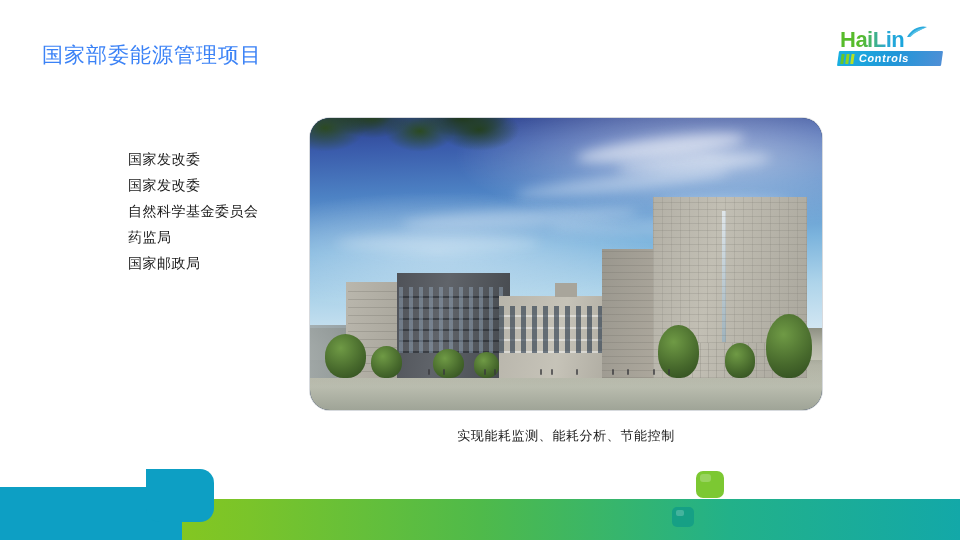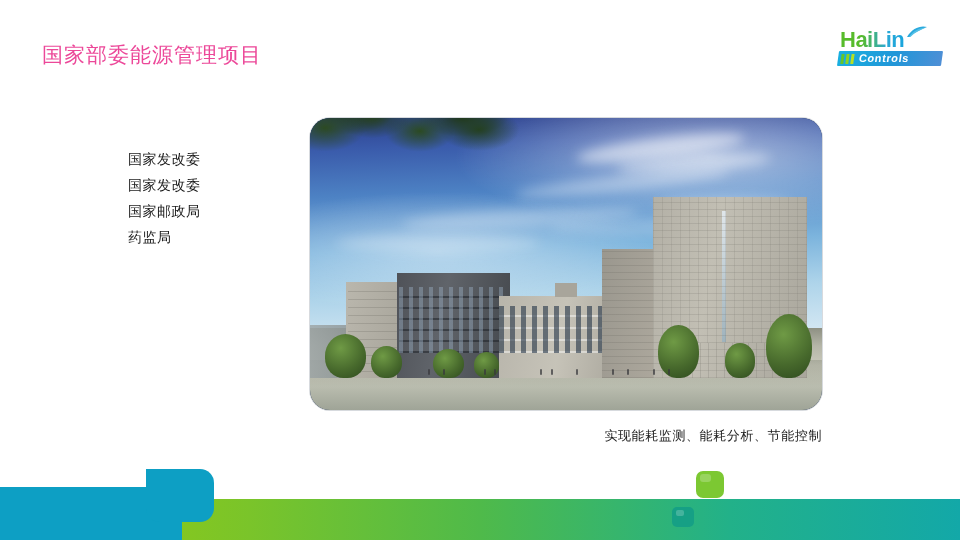--- a/index.html
+++ b/index.html
@@ -19,21 +19,21 @@
     overflow:hidden;
   }
 
   
   .slide-title {
     position:absolute;
     left:42px; top:41px;
     font-size:21px;
     line-height:28px;
     letter-spacing:1px;
-    color:#ec4899;
+    color:#3b82f6;
     white-space:nowrap;
     font-weight:400;
   }
 
   
   .logo {
     position:absolute;
     right:16px; top:28px;
     width:108px; height:44px;
   }
@@ -284,21 +284,21 @@
     width:2px; height:6px;
     background:rgba(55,55,60,0.72);
     border-radius:1px;
   }
 
   
   .photo-caption {
     position:absolute;
     left:310px; top:427px;
     width:512px;
-    text-align:right;
+    text-align:center;
     font-size:13px;
     line-height:18px;
     color:#1a1a1a;
     letter-spacing:0.6px;
   }
 
   
   .bottom-band {
     position:absolute;
     left:0; top:499px;
@@ -368,22 +368,23 @@
           <i></i>
           <i></i>
       </span>
       <span class="logo-banner-text">Controls</span>
     </div>
   </div>
 
   <ul class="ministry-list">
     <li>国家发改委</li>
     <li>国家发改委</li>
+    <li>自然科学基金委员会</li>
+    <li>药监局</li>
     <li>国家邮政局</li>
-    <li>药监局</li>
   </ul>
 
   <div class="photo-frame">
     <div class="photo">
 
       <div class="sky"></div>
       <div class="cloud c1"></div>
       <div class="cloud c2"></div>
       <div class="cloud c3"></div>
       <div class="cloud c4"></div>

